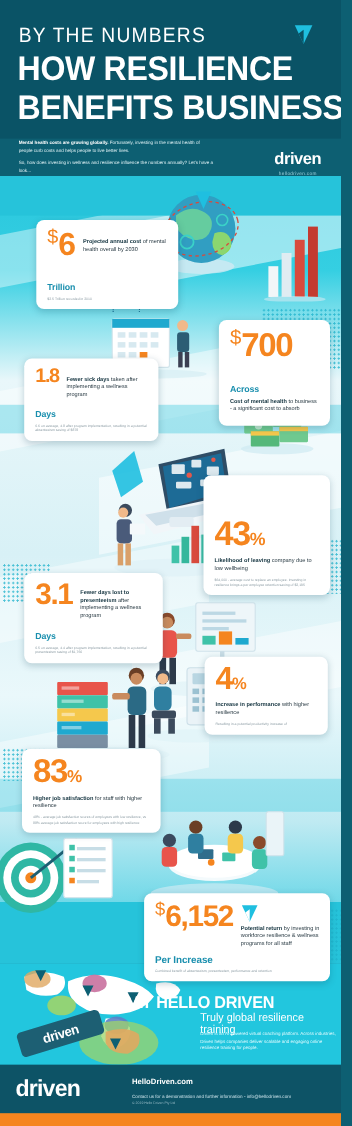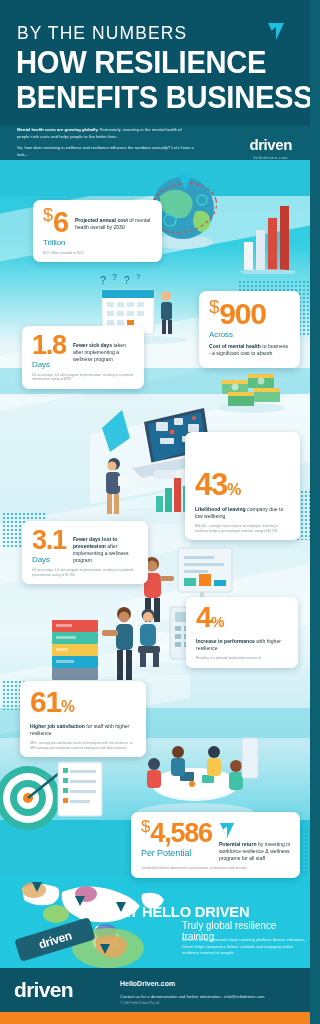--- a/index.html
+++ b/index.html
@@ -76,21 +76,21 @@
     position:absolute; background:#ffffff; border-radius:7px;
     box-shadow:0 2px 7px rgba(10,60,80,.22);
     z-index:20; padding:8px 9px 7px 10px;
   }
   .big {
     color:#f5851f; font-weight:bold; line-height:0.85;
     letter-spacing:-1.2px; display:inline-block;
   }
   .big .cur { font-size:.62em; font-weight:normal; vertical-align:super; letter-spacing:0; }
   .big .pct { font-size:.52em; letter-spacing:0; }
-  .unit { color:#1a8fae; font-weight:normal; font-size:8px; margin-top:2px; letter-spacing:-.1px; }
+  .unit { color:#1a8fae; font-weight:bold; font-size:8px; margin-top:20px; letter-spacing:-.1px; }
   .desc { font-size:5.1px; line-height:1.38; color:#2a3b44; }
   .desc b { color:#13333f; }
   .fine { font-size:3.15px; line-height:1.42; color:#8a9aa2; margin-top:4px; }
 
   .row { display:flex; align-items:flex-start; gap:7px; }
 
   
   #card-6t   { left:33px;  top:200px;  width:129px; }
   #card-800b { left:199px; top:291px;  width:101px; }
   #card-18d  { left:22px;  top:326px;  width:122px; }
@@ -436,33 +436,33 @@
       </div>
       <div class="desc" style="padding-top:9px;">
         <b>Projected annual cost</b>
         <span>of mental health overall by 2030</span>
       </div>
     </div>
     <div class="fine">$2.5 Trillion recorded in 2010</div>
   </div>
 
   <div id="card-800b" class="card">
-    <div class="big" style="font-size:30px;"><span class="cur">$</span><span>900</span></div>
+    <div class="big" style="font-size:30px;"><span class="cur">$</span><span>700</span></div>
     <div class="unit">Across</div>
     <div class="desc" style="margin-top:4px;">
       <b>Cost of mental health</b>
       <span>to business - a significant cost to absorb</span>
     </div>
     <div class="fine"></div>
   </div>
 
   <div id="card-18d" class="card">
     <div class="row">
       <div>
-        <div class="big" style="font-size:27px;"><span>1.8</span></div>
+        <div class="big" style="font-size:18px;"><span>1.8</span></div>
         <div class="unit">Days</div>
       </div>
       <div class="desc" style="padding-top:8px;">
         <b>Fewer sick days</b>
         <span>taken after implementing a wellness program</span>
       </div>
     </div>
     <div class="fine">6.6 on average, 4.8 after program implementation, resulting in a potential absenteeism saving of $878</div>
   </div>
 
@@ -492,33 +492,33 @@
   <div id="card-4p" class="card">
     <div class="big" style="font-size:29px;"><span>4</span><span class="pct">%</span></div>
     <div class="desc" style="margin-top:7px;">
       <b>Increase in performance</b>
       <span>with higher resilience</span>
     </div>
     <div class="fine">Resulting in a potential productivity increase of</div>
   </div>
 
   <div id="card-83p" class="card">
-    <div class="big" style="font-size:30px;"><span>61</span><span class="pct">%</span></div>
+    <div class="big" style="font-size:30px;"><span>83</span><span class="pct">%</span></div>
     <div class="desc" style="margin-top:7px;">
       <b>Higher job satisfaction</b>
       <span>for staff with higher resilience</span>
     </div>
     <div class="fine">48% - average job satisfaction scores of employees with low resilience, vs 88% average job satisfaction score for employees with high resilience</div>
   </div>
 
   <div id="card-6152" class="card">
     <div class="row">
       <div>
-        <div class="big" style="font-size:27px;"><span class="cur">$</span><span>4,586</span></div>
-        <div class="unit" style="font-size:9px;">Per Potential</div>
+        <div class="big" style="font-size:27px;"><span class="cur">$</span><span>6,152</span></div>
+        <div class="unit" style="font-size:9px;">Per Increase</div>
       </div>
       <div style="padding-top:2px;">
         <svg width="16" height="17" viewBox="0 0 18 19" style="display:block;margin-bottom:2px;">
           <path d="M1 1 L17 1 L9 18 Z" fill="#1fbfe0"></path>
           <path d="M9 5 L9 18 L4.5 8.5 Z" fill="#ffffff"></path>
         </svg>
         <div class="desc">
           <b>Potential return</b>
           <span>by investing in workforce resilience &amp; wellness programs for all staff</span>
         </div>

